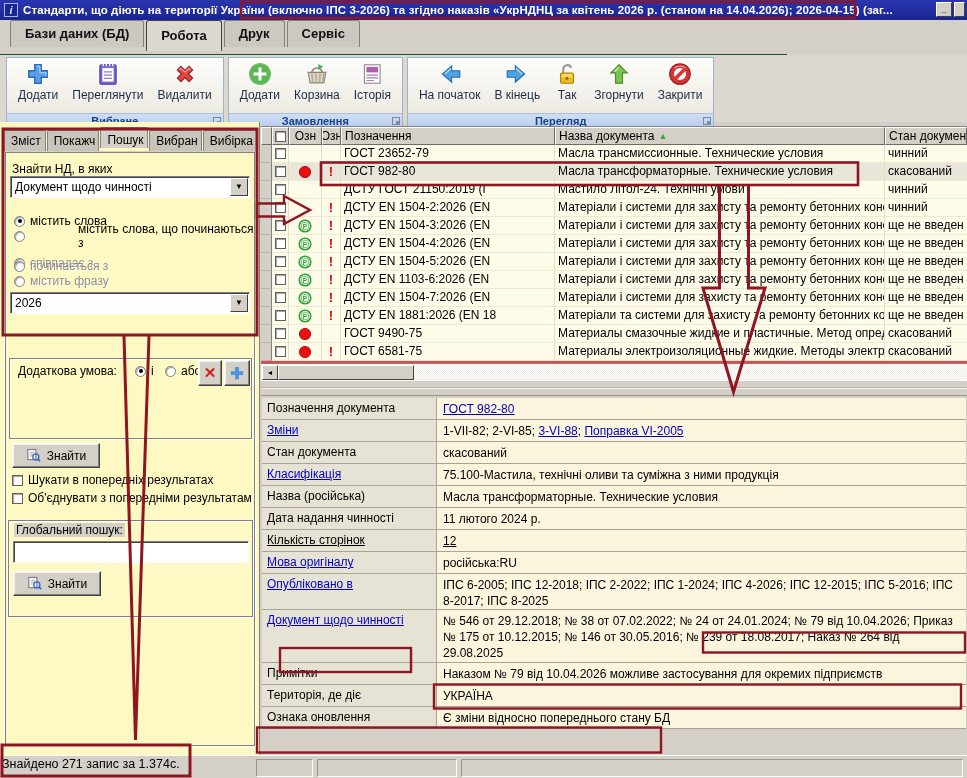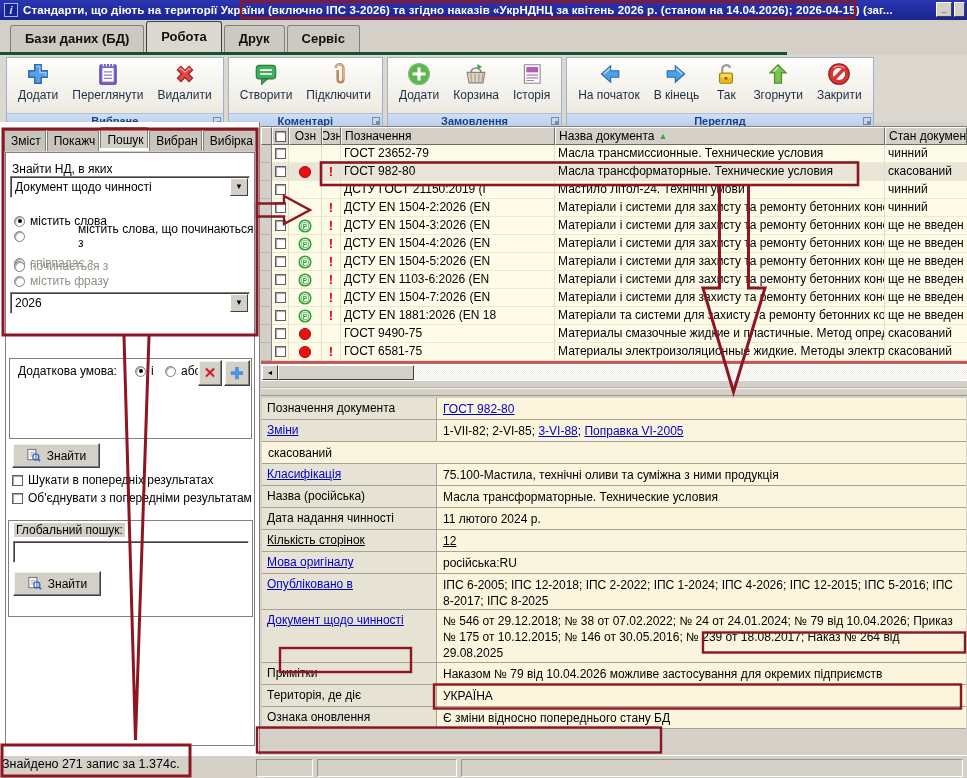--- a/index.html
+++ b/index.html
@@ -12,40 +12,40 @@
     padding:0 4px; white-space:nowrap; overflow:hidden; }
   .titlebar .appicon { width:14px; height:14px; background:#1a2492; border:1px solid #9fb6ff; color:#cfe0ff;
     font-weight:bold; font-size:11px; line-height:12px; text-align:center; margin-right:5px; flex:0 0 auto; font-style:italic; }
   .titlebar .ttext { font-size:11.5px; font-weight:bold; letter-spacing:0.1px; }
   .winbtns { position:absolute; right:2px; top:2px; display:flex; gap:2px; }
   .winbtn { width:16px; height:15px; background:#d4d0c8; border:1px solid; border-color:#fff #404040 #404040 #fff;
     color:#000; font-size:9px; font-weight:bold; text-align:center; line-height:13px; }
 
   
   .tabstrip { position:absolute; left:0; top:20px; width:787px; height:35px; background:#d4d0c8;
-    border-bottom:3px solid #14532d; display:flex; align-items:flex-end; padding-left:10px; }
+    border-bottom:1px solid #14532d; display:flex; padding-left:10px; }
   .rtab { height:27px; padding:5px 14px 0; margin-right:2px; font-size:13px; font-weight:bold;
     border:1px solid #808080; border-bottom:none; border-radius:3px 3px 0 0; background:#cdc9c0; color:#101010; }
   .rtab.active { background:#dcd8d0; height:31px; padding-top:7px; border-color:#404040; position:relative; z-index:2; }
 
   
   .ribbon { position:absolute; left:0; top:55px; width:967px; height:67px; background:#dcd8d0; padding:2px 0 0 6px; display:flex; }
   .rgroup { border:1px solid #9fb2c8; background:linear-gradient(#fdfdfb,#efece4 70%,#e6e2d8); margin-right:4px;
     display:flex; flex-direction:column; height:72px; }
   .ritems { flex:1; display:flex; align-items:flex-start; padding:2px 4px 0; }
   .ritem { display:flex; flex-direction:column; align-items:center; padding:1px 7px; cursor:default; }
   .ritem svg { width:26px; height:26px; }
   .rlabel { font-size:12px; color:#1c2c44; margin-top:1px; white-space:nowrap; }
   .rcaption { height:15px; background:linear-gradient(#cfdef4,#b9cdeb); color:#15428b; font-size:11px; font-weight:bold;
     text-align:center; line-height:14px; position:relative; border-top:1px solid #aebfd6; }
   .launcher { position:absolute; right:2px; top:3px; width:8px; height:8px; border:1px solid #7a8aa0; }
   .launcher::after { content:""; position:absolute; right:0; bottom:0; width:3px; height:3px; background:#7a8aa0; }
 
   
-  .sidebar { position:absolute; left:0; top:122px; width:260px; height:633px; background:#ffffff; border-right:1px solid #808080; }
+  .sidebar { position:absolute; left:0; top:122px; width:260px; height:633px; background:#fef9c3; border-right:1px solid #808080; }
   .stabs { position:absolute; left:4px; top:8px; width:254px; height:21px; display:flex; }
   .stab { padding:3px 6px 0; font-size:12px; border:1px solid #808080; border-bottom:none; border-radius:2px 2px 0 0;
     background:#c8c4bc; margin-right:1px; white-space:nowrap; overflow:hidden; }
   .stab.active { background:#d4d0c8; font-weight:normal; position:relative; top:-3px; padding-top:5px; z-index:2; }
   .spage { position:absolute; left:4px; top:29px; width:252px; height:596px; border:1px solid #fff; border-top-color:#d4d0c8; outline:1px solid #808080; outline-offset:-2px; }
   .slabel { position:absolute; left:12px; top:8px; font-size:12px; }
   .combo { position:absolute; height:22px; background:#fff; border:1px solid; border-color:#808080 #fff #fff #808080;
     box-shadow:inset 1px 1px 0 #404040; display:flex; align-items:center; }
   .combo .cval { flex:1; padding:0 4px; font-size:12px; white-space:nowrap; overflow:hidden; }
   .combo .cbtn { width:18px; height:18px; margin:1px; background:#d4d0c8; border:1px solid; border-color:#fff #404040 #404040 #fff;
@@ -228,37 +228,20 @@
           </svg>
           <span class="rlabel">Видалити</span>
         </div>
       </div>
       <div class="rcaption"><span>Вибране</span><span class="launcher"></span></div>
     </div>
     <div class="rgroup">
       <div class="ritems">
         <div class="ritem">
           <svg>
-            <use href="#sym-comment-icon"></use>
-          </svg>
-          <span class="rlabel">Створити</span>
-        </div>
-        <div class="ritem">
-          <svg>
-            <use href="#sym-paperclip-icon"></use>
-          </svg>
-          <span class="rlabel">Підключити</span>
-        </div>
-      </div>
-      <div class="rcaption"><span>Коментарі</span><span class="launcher"></span></div>
-    </div>
-    <div class="rgroup">
-      <div class="ritems">
-        <div class="ritem">
-          <svg>
             <use href="#sym-add-circle-icon"></use>
           </svg>
           <span class="rlabel">Додати</span>
         </div>
         <div class="ritem">
           <svg>
             <use href="#sym-basket-icon"></use>
           </svg>
           <span class="rlabel">Корзина</span>
         </div>
@@ -619,20 +602,21 @@
 <div class="details" id="details">
     <div class="drow" style="height: 22px;">
       <div class="dlabel">Позначення документа</div>
       <div class="dvalue"><a class="lnk">ГОСТ 982-80</a></div>
     </div>
     <div class="drow" style="height: 22px;">
       <div class="dlabel"><a class="lnk">Зміни</a></div>
       <div class="dvalue"><span>1-VII-82; 2-VI-85; </span><a class="lnk">3-VI-88</a><span>; </span><a class="lnk">Поправка VI-2005</a></div>
     </div>
     <div class="drow" style="height: 22px;">
+      <div class="dlabel">Стан документа</div>
       <div class="dvalue"><span>скасований</span></div>
     </div>
     <div class="drow" style="height: 22px;">
       <div class="dlabel"><a class="lnk">Класифікація</a></div>
       <div class="dvalue"><span>75.100-Мастила, технічні оливи та суміжна з ними продукція</span></div>
     </div>
     <div class="drow" style="height: 22px;">
       <div class="dlabel">Назва (російська)</div>
       <div class="dvalue"><span>Масла трансформаторные. Технические условия</span></div>
     </div>

